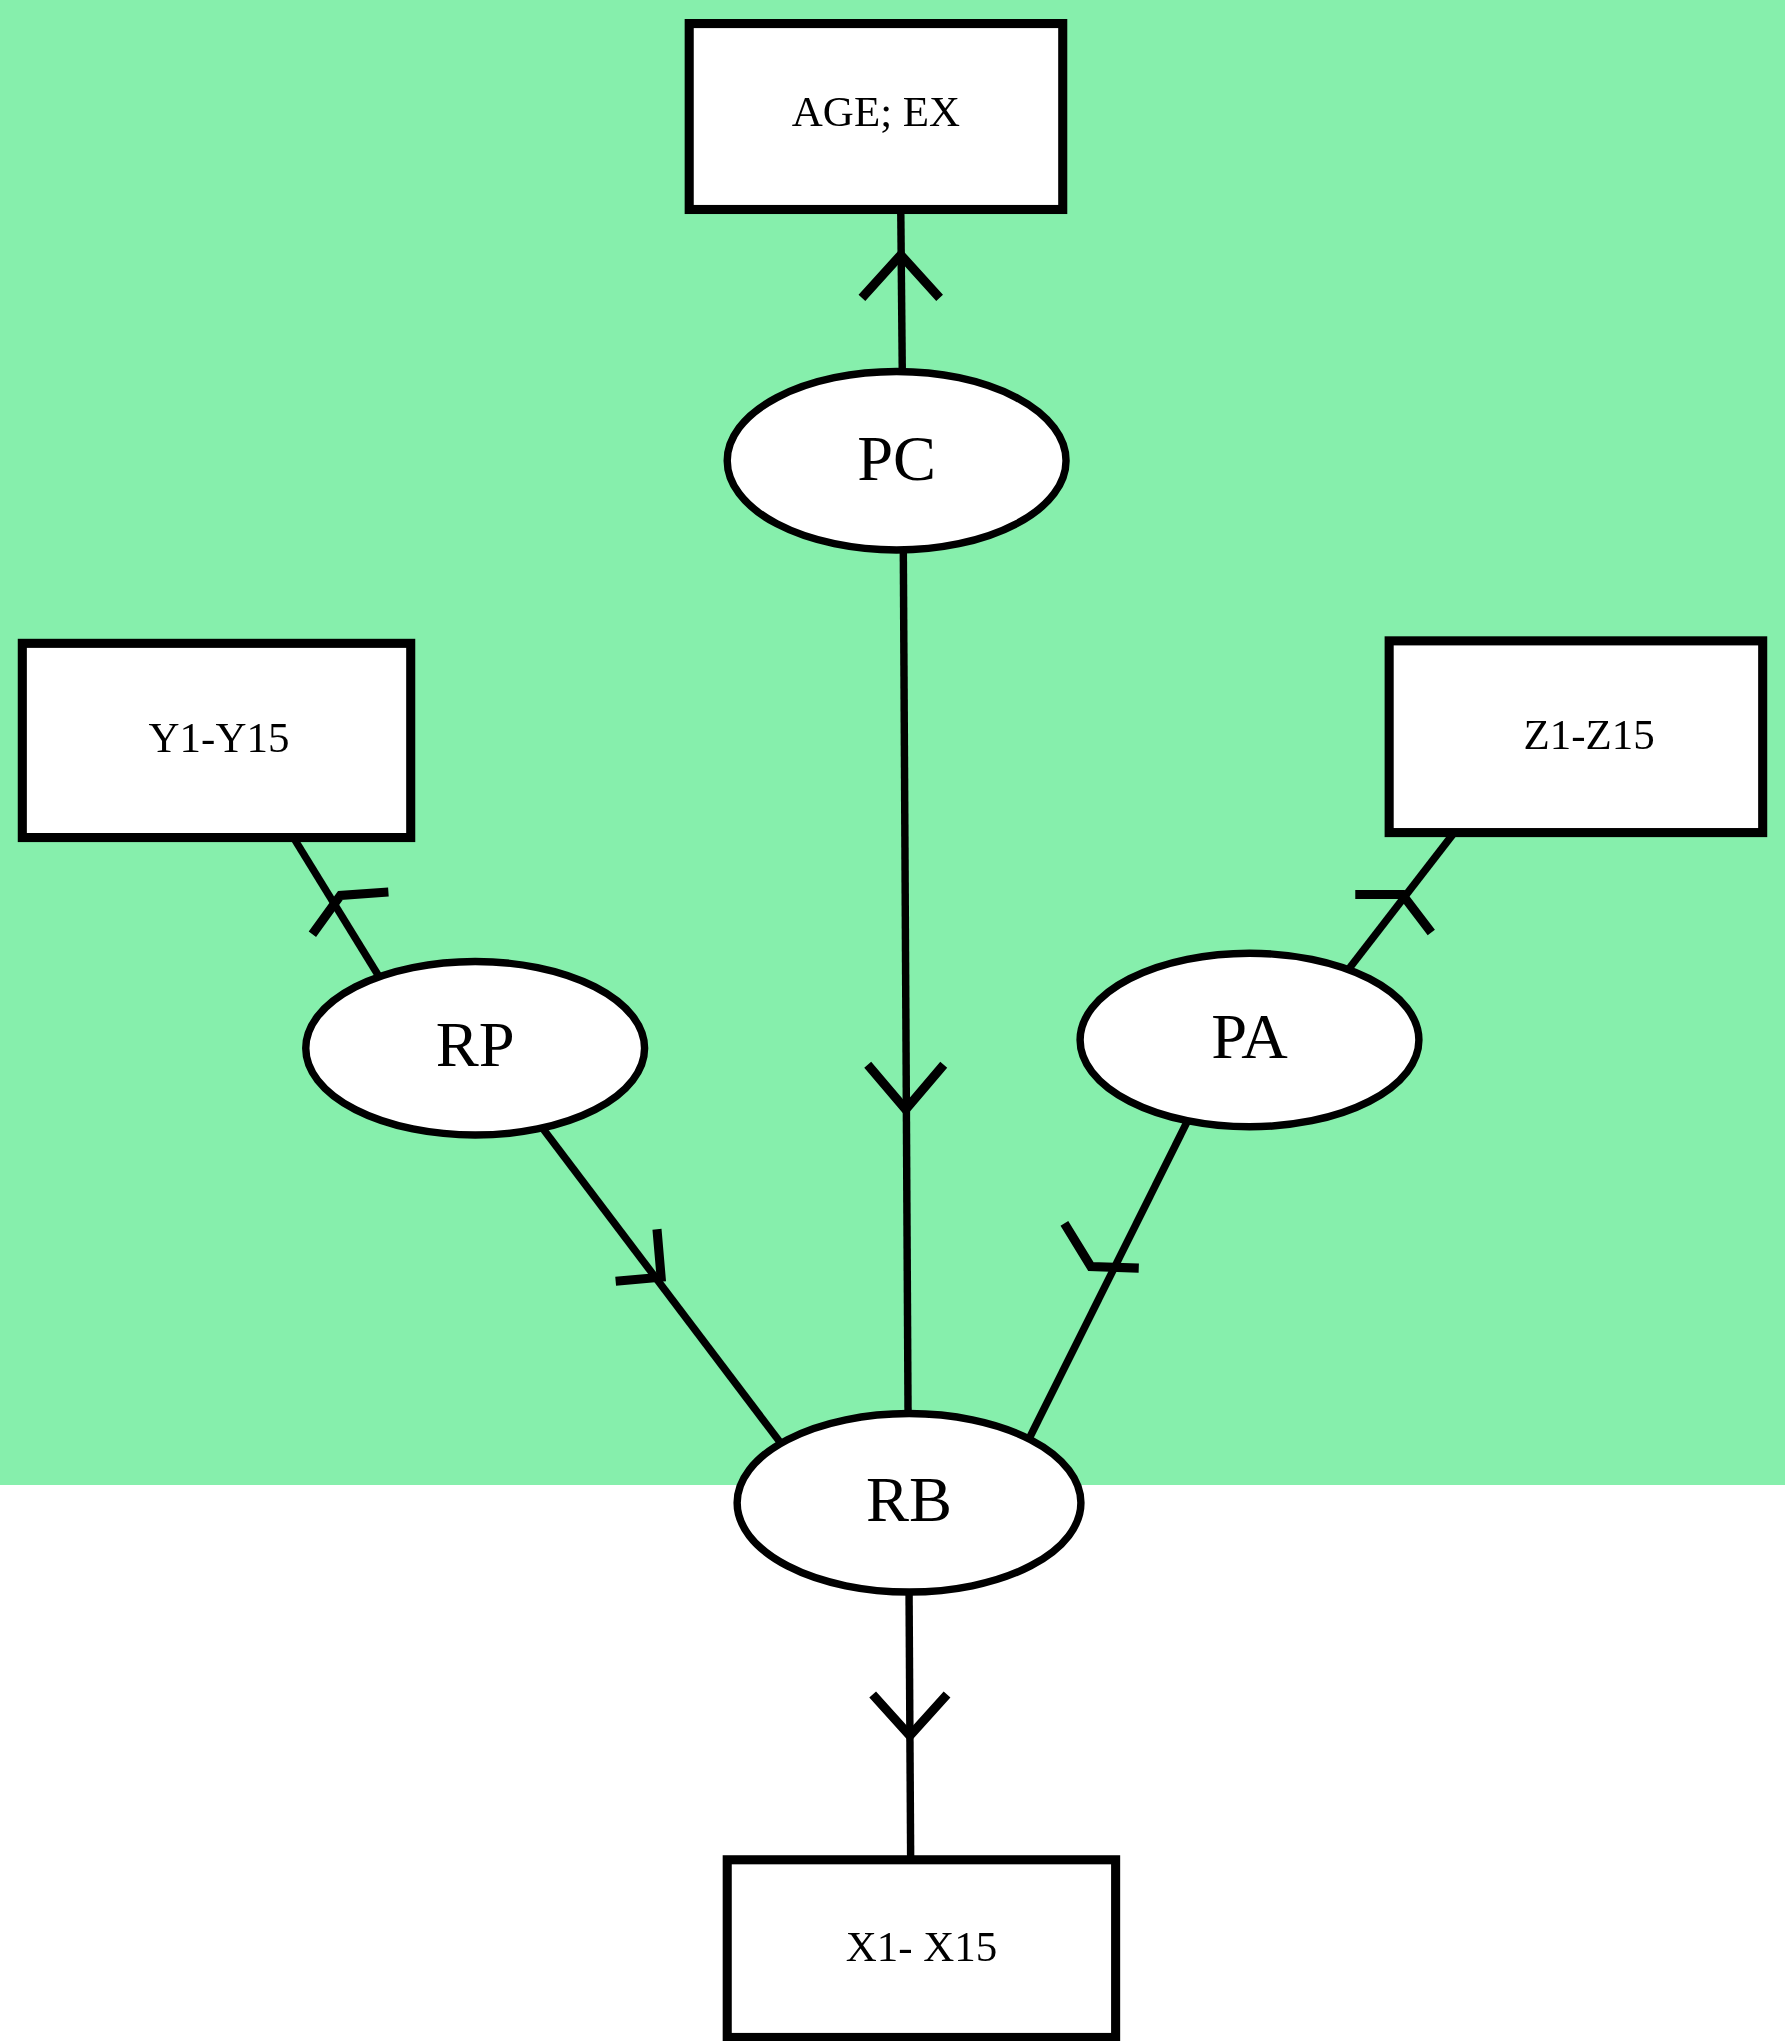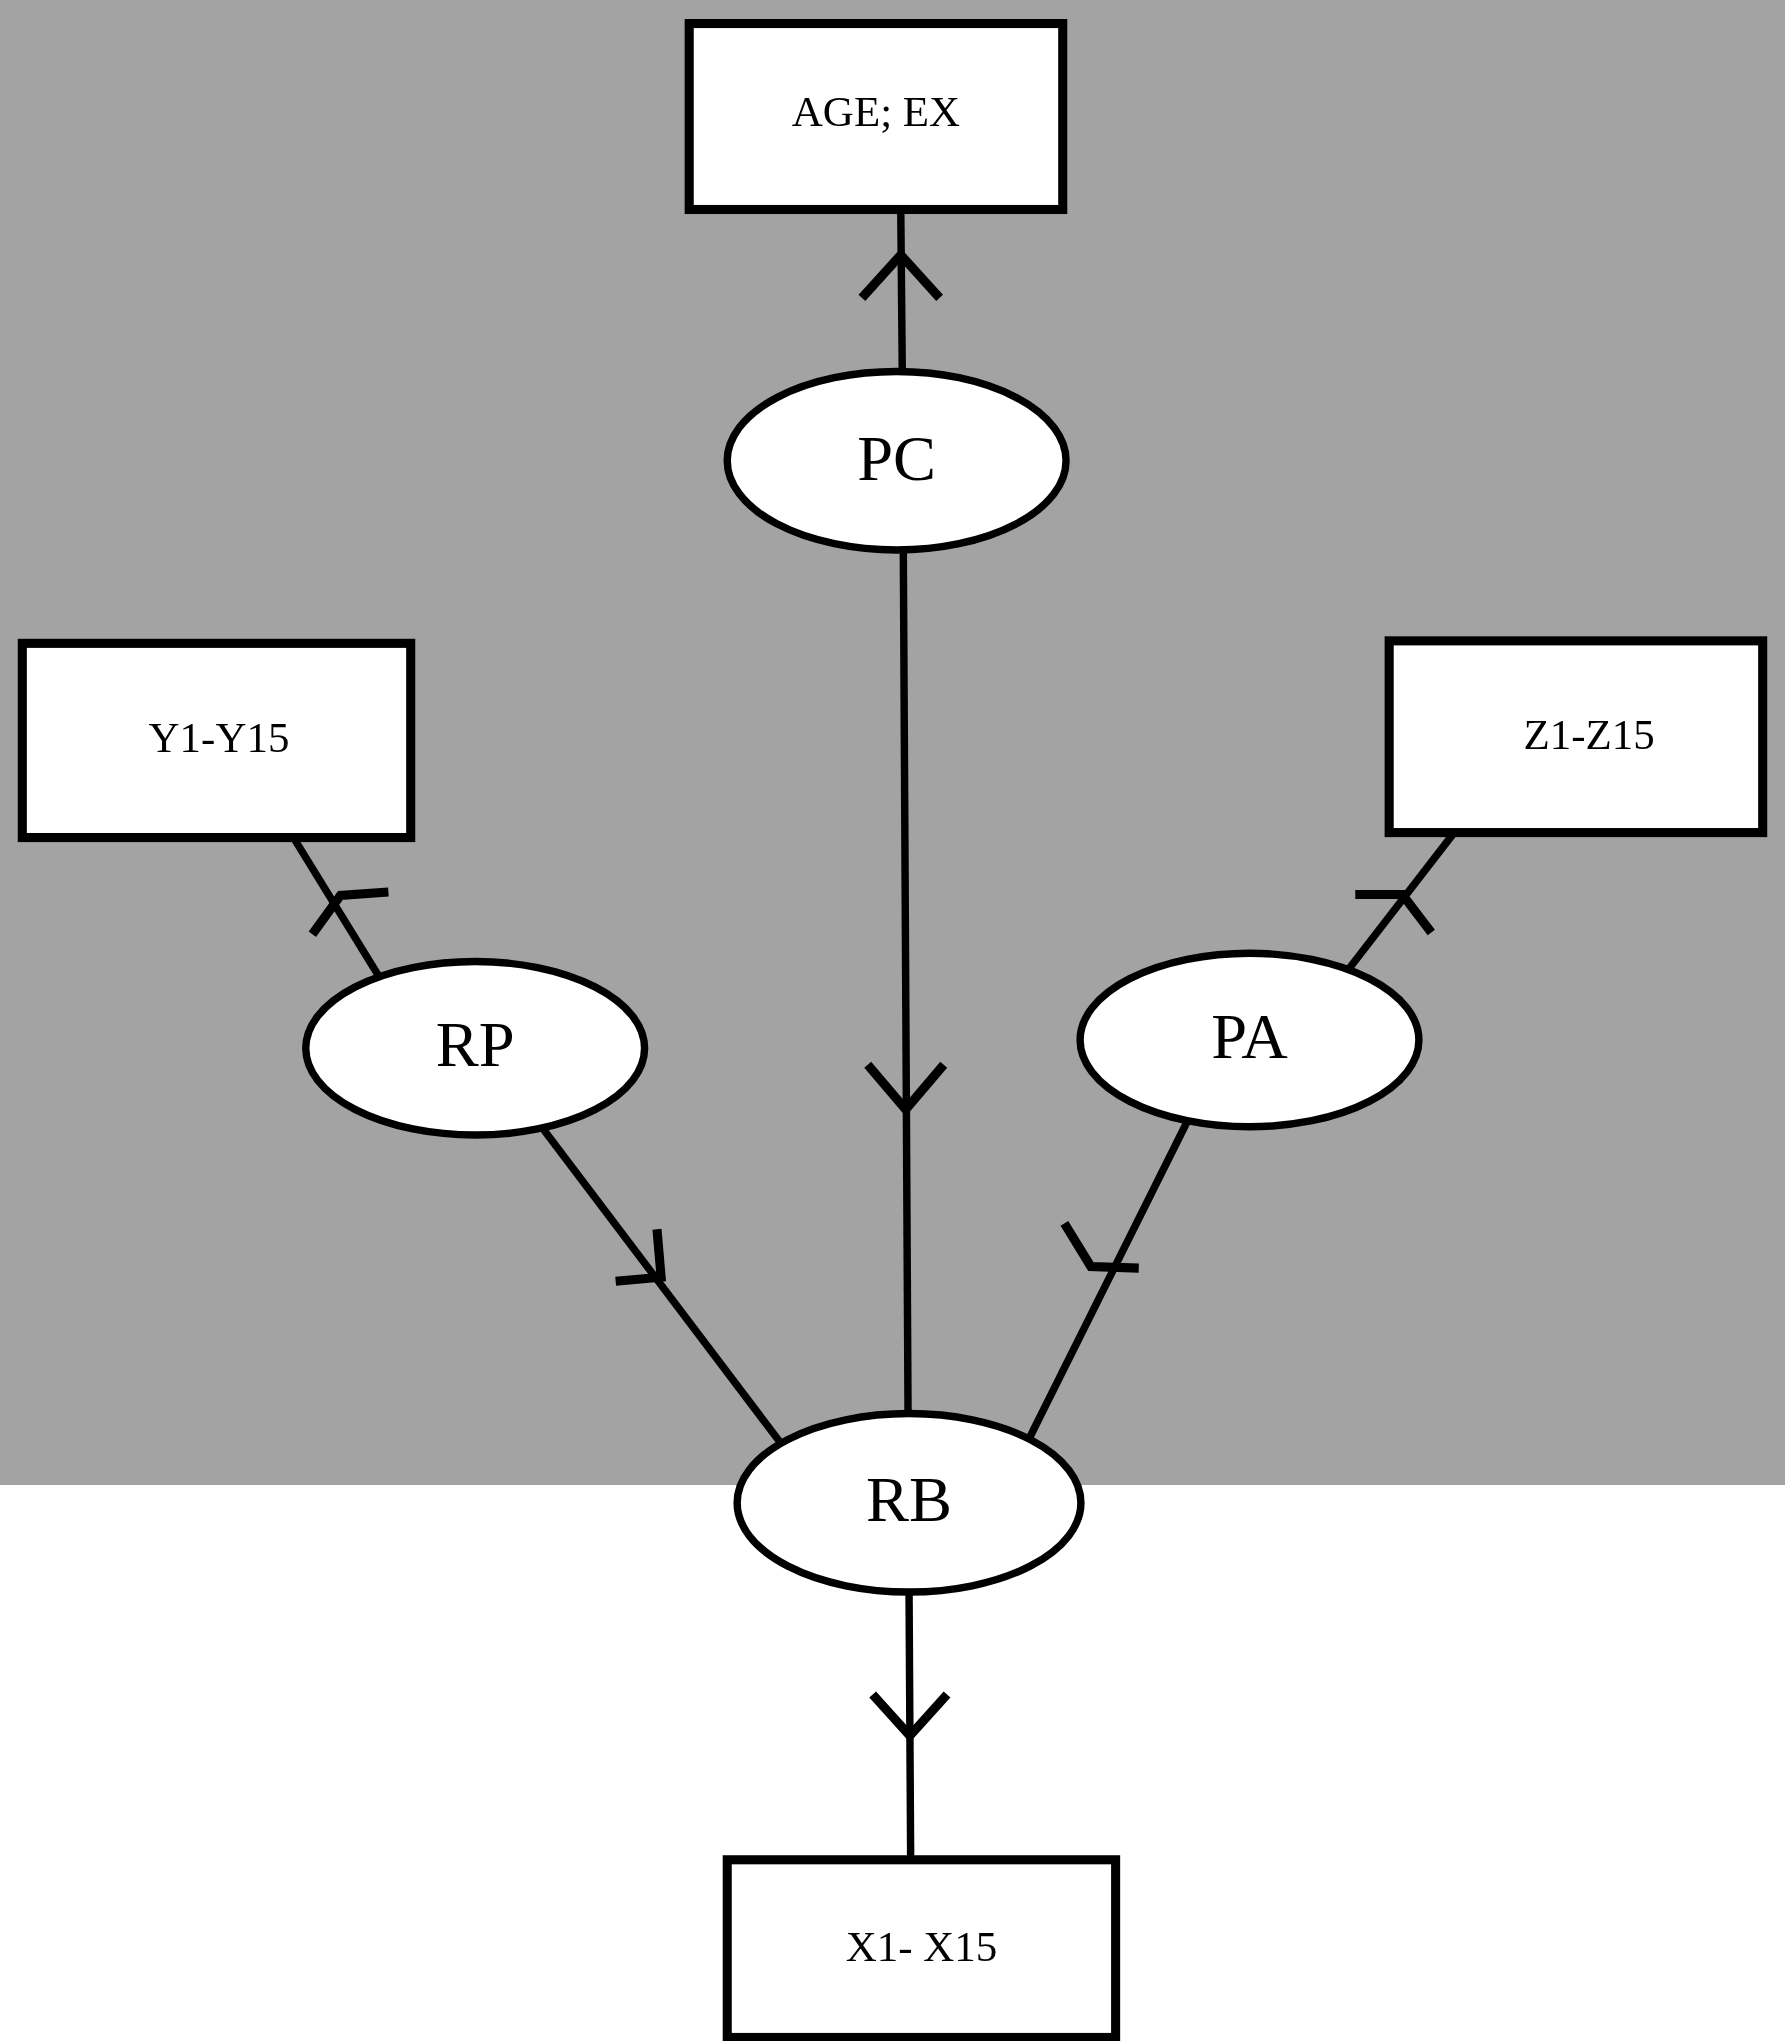--- a/index.html
+++ b/index.html
@@ -10,21 +10,21 @@
   body {
     width: 1785px;
     height: 2042px;
     font-family: "Liberation Serif", "DejaVu Serif", serif;
     overflow: hidden;
   }
   #diagram-root {
     position: relative;
     width: 1785px;
     height: 1485px;
-    background: #a3a3a3;
+    background: #86efac;
   }
   svg#path-diagram {
     display: block;
     width: 1785px;
     height: 2042px;
   }
   .node-box {
     fill: #ffffff;
     stroke: #000000;
     stroke-width: 11;

